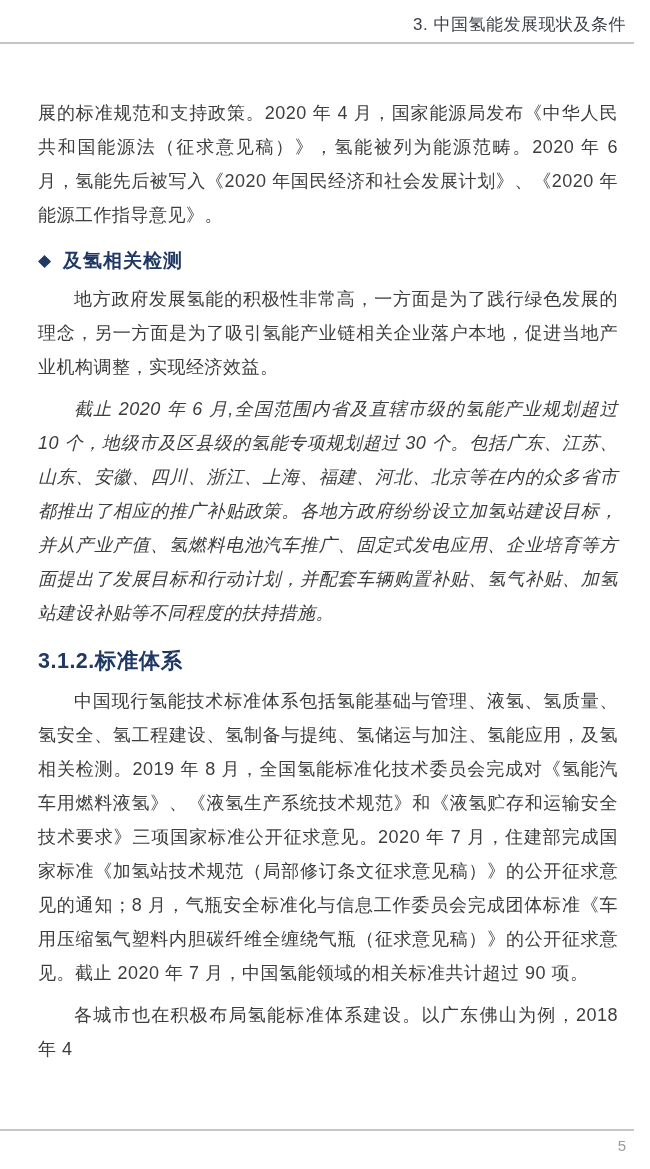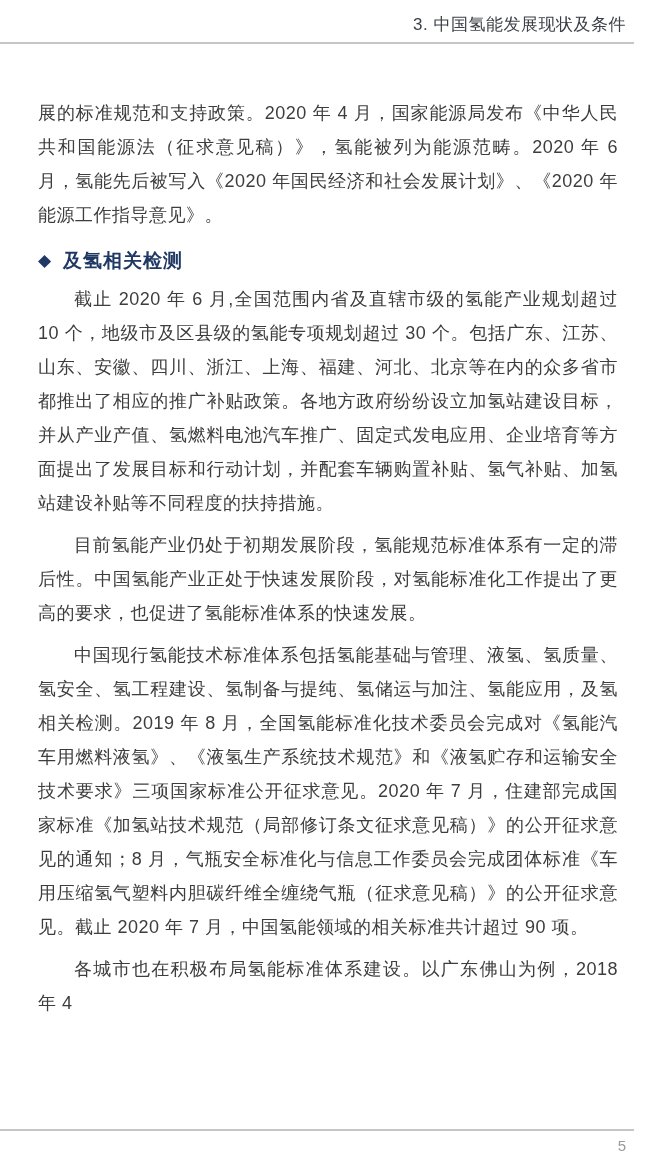--- a/index.html
+++ b/index.html
@@ -68,21 +68,21 @@
     line-height: 27px;
   }
   .section-heading {
     margin-top: 16px;
     color: #1f3864;
     font-size: 21.5px;
     font-weight: 600;
     line-height: 30px;
     letter-spacing: 0.5px;
   }
-  .para3 { margin-top: 9px; }
+  .para3 { margin-top: 9px; font-style: italic; }
   .para4 { margin-top: 11px; }
   
   .footer-rule {
     position: absolute;
     top: 1129px;
     left: 0;
     width: 634px;
     height: 2px;
     background: #c6c6c6;
   }
@@ -104,25 +104,26 @@
 
   <div class="content">
 
     <p class="no-indent">展的标准规范和支持政策。2020 年 4 月，国家能源局发布《中华人民共和国能源法（征求意见稿）》，氢能被列为能源范畴。2020 年 6 月，氢能先后被写入《2020 年国民经济和社会发展计划》、《2020 年能源工作指导意见》。</p>
 
     <div class="bullet-heading">
       <span class="diamond">◆</span>
       <span>及氢相关检测</span>
     </div>
 
+    <p>地方政府发展氢能的积极性非常高，一方面是为了践行绿色发展的理念，另一方面是为了吸引氢能产业链相关企业落户本地，促进当地产业机构调整，实现经济效益。</p>
 
     <p class="para3">截止 2020 年 6 月,全国范围内省及直辖市级的氢能产业规划超过 10 个，地级市及区县级的氢能专项规划超过 30 个。包括广东、江苏、山东、安徽、四川、浙江、上海、福建、河北、北京等在内的众多省市都推出了相应的推广补贴政策。各地方政府纷纷设立加氢站建设目标，并从产业产值、氢燃料电池汽车推广、固定式发电应用、企业培育等方面提出了发展目标和行动计划，并配套车辆购置补贴、氢气补贴、加氢站建设补贴等不同程度的扶持措施。</p>
 
+    <div class="section-heading">3.1.2.标准体系</div>
 
-    <p class="para4">目前氢能产业仍处于初期发展阶段，氢能规范标准体系有一定的滞后性。中国氢能产业正处于快速发展阶段，对氢能标准化工作提出了更高的要求，也促进了氢能标准体系的快速发展。</p>
 
     <p>中国现行氢能技术标准体系包括氢能基础与管理、液氢、氢质量、氢安全、氢工程建设、氢制备与提纯、氢储运与加注、氢能应用，及氢相关检测。2019 年 8 月，全国氢能标准化技术委员会完成对《氢能汽车用燃料液氢》、《液氢生产系统技术规范》和《液氢贮存和运输安全技术要求》三项国家标准公开征求意见。2020 年 7 月，住建部完成国家标准《加氢站技术规范（局部修订条文征求意见稿）》的公开征求意见的通知；8 月，气瓶安全标准化与信息工作委员会完成团体标准《车用压缩氢气塑料内胆碳纤维全缠绕气瓶（征求意见稿）》的公开征求意见。截止 2020 年 7 月，中国氢能领域的相关标准共计超过 90 项。</p>
 
     <p>各城市也在积极布局氢能标准体系建设。以广东佛山为例，2018 年 4</p>
 
   </div>
 
   <div class="footer-rule"></div>
   <div class="page-number">5</div>
 

